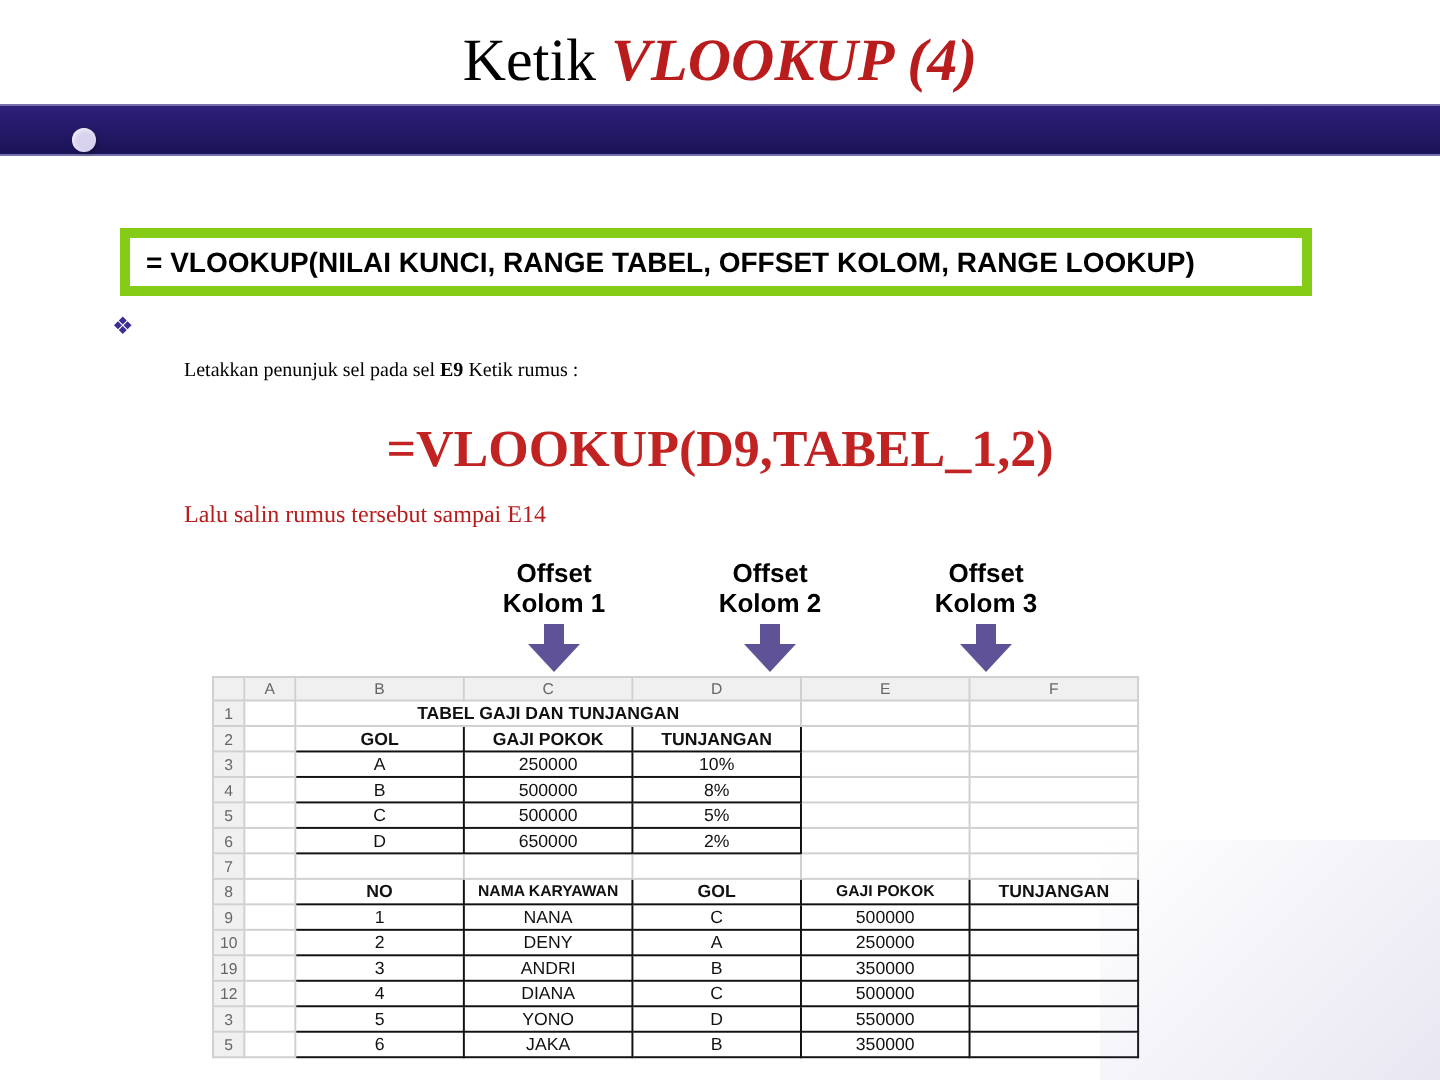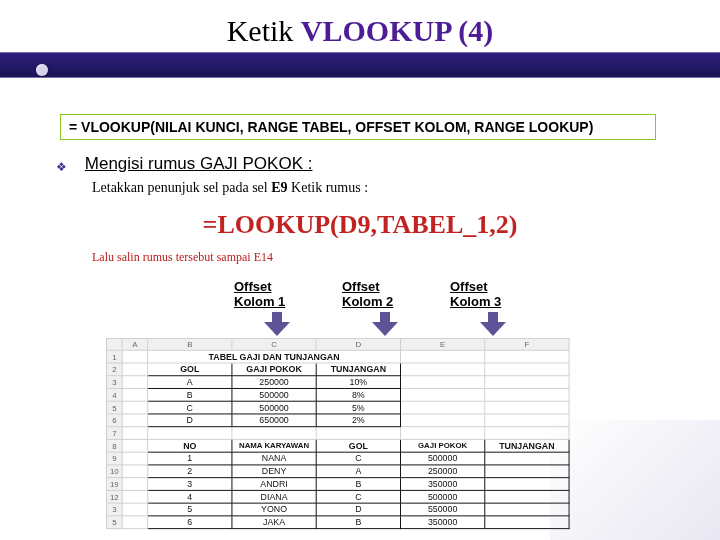--- a/index.html
+++ b/index.html
@@ -35,30 +35,31 @@
   }
   .title {
     position: absolute;
     top: 14px;
     left: 0;
     width: 100%;
     text-align: center;
     font-size: 30px;
   }
   .title .t2 {
-    color: #4c1d95;
+    color: #b91c1c;
     font-weight: bold;
+    font-style: italic;
   }
   .syntax-box {
     position: absolute;
     top: 114px;
     left: 60px;
     width: 596px;
     padding: 4px 8px;
-    border: 1px solid #84cc16;
+    border: 5px solid #84cc16;
     background: #fff;
     font-family: Arial, sans-serif;
     font-weight: bold;
     font-size: 14px;
     color: #000;
   }
   .bullet-row {
     position: absolute;
     top: 154px;
     left: 56px;
@@ -75,21 +76,21 @@
   .bullet-row .txt {
     font-family: Arial, sans-serif;
     font-size: 17px;
     color: #000;
     text-decoration: underline;
   }
   .instr {
     position: absolute;
     top: 180px;
     left: 92px;
-    font-size: 14px;
+    font-size: 10px;
     color: #000;
   }
   .instr .cell { font-weight: bold; }
   .formula {
     position: absolute;
     top: 210px;
     left: 0;
     width: 100%;
     text-align: center;
     font-size: 26px;
@@ -105,21 +106,21 @@
   }
   .offset-labels {
     position: absolute;
     top: 280px;
     left: 234px;
     display: flex;
     gap: 22px;
   }
   .offset-col {
     width: 86px;
-    text-decoration: underline;
+    text-align: center;
   }
   .offset-label {
     font-family: Arial, sans-serif;
     font-weight: bold;
     font-size: 13px;
     color: #000;
     line-height: 1.15;
   }
   .arrow {
     margin: 2px auto 0;
@@ -196,28 +197,27 @@
 <div class="title">
   <span class="t1">Ketik </span><span class="t2">VLOOKUP (4)</span>
 </div>
 
 <div class="syntax-box">
   <span>= VLOOKUP(NILAI KUNCI, RANGE TABEL, OFFSET KOLOM, RANGE LOOKUP)</span>
 </div>
 
 <div class="bullet-row">
   <span class="b">❖</span>
-  <span class="txt">Mengisi rumus GAJI POKOK :</span>
 </div>
 
 <div class="instr">
   <span>Letakkan penunjuk sel pada sel </span><span class="cell">E9</span><span> Ketik rumus :</span>
 </div>
 
-<div class="formula">=LOOKUP(D9,TABEL_1,2)</div>
+<div class="formula">=VLOOKUP(D9,TABEL_1,2)</div>
 
 <div class="copy">Lalu salin rumus tersebut sampai E14</div>
 
 <div class="offset-labels">
   <div class="offset-col">
     <div class="offset-label">
       <span>Offset</span><br>
       <span>Kolom 1</span>
     </div>
     <div class="arrow"></div>

